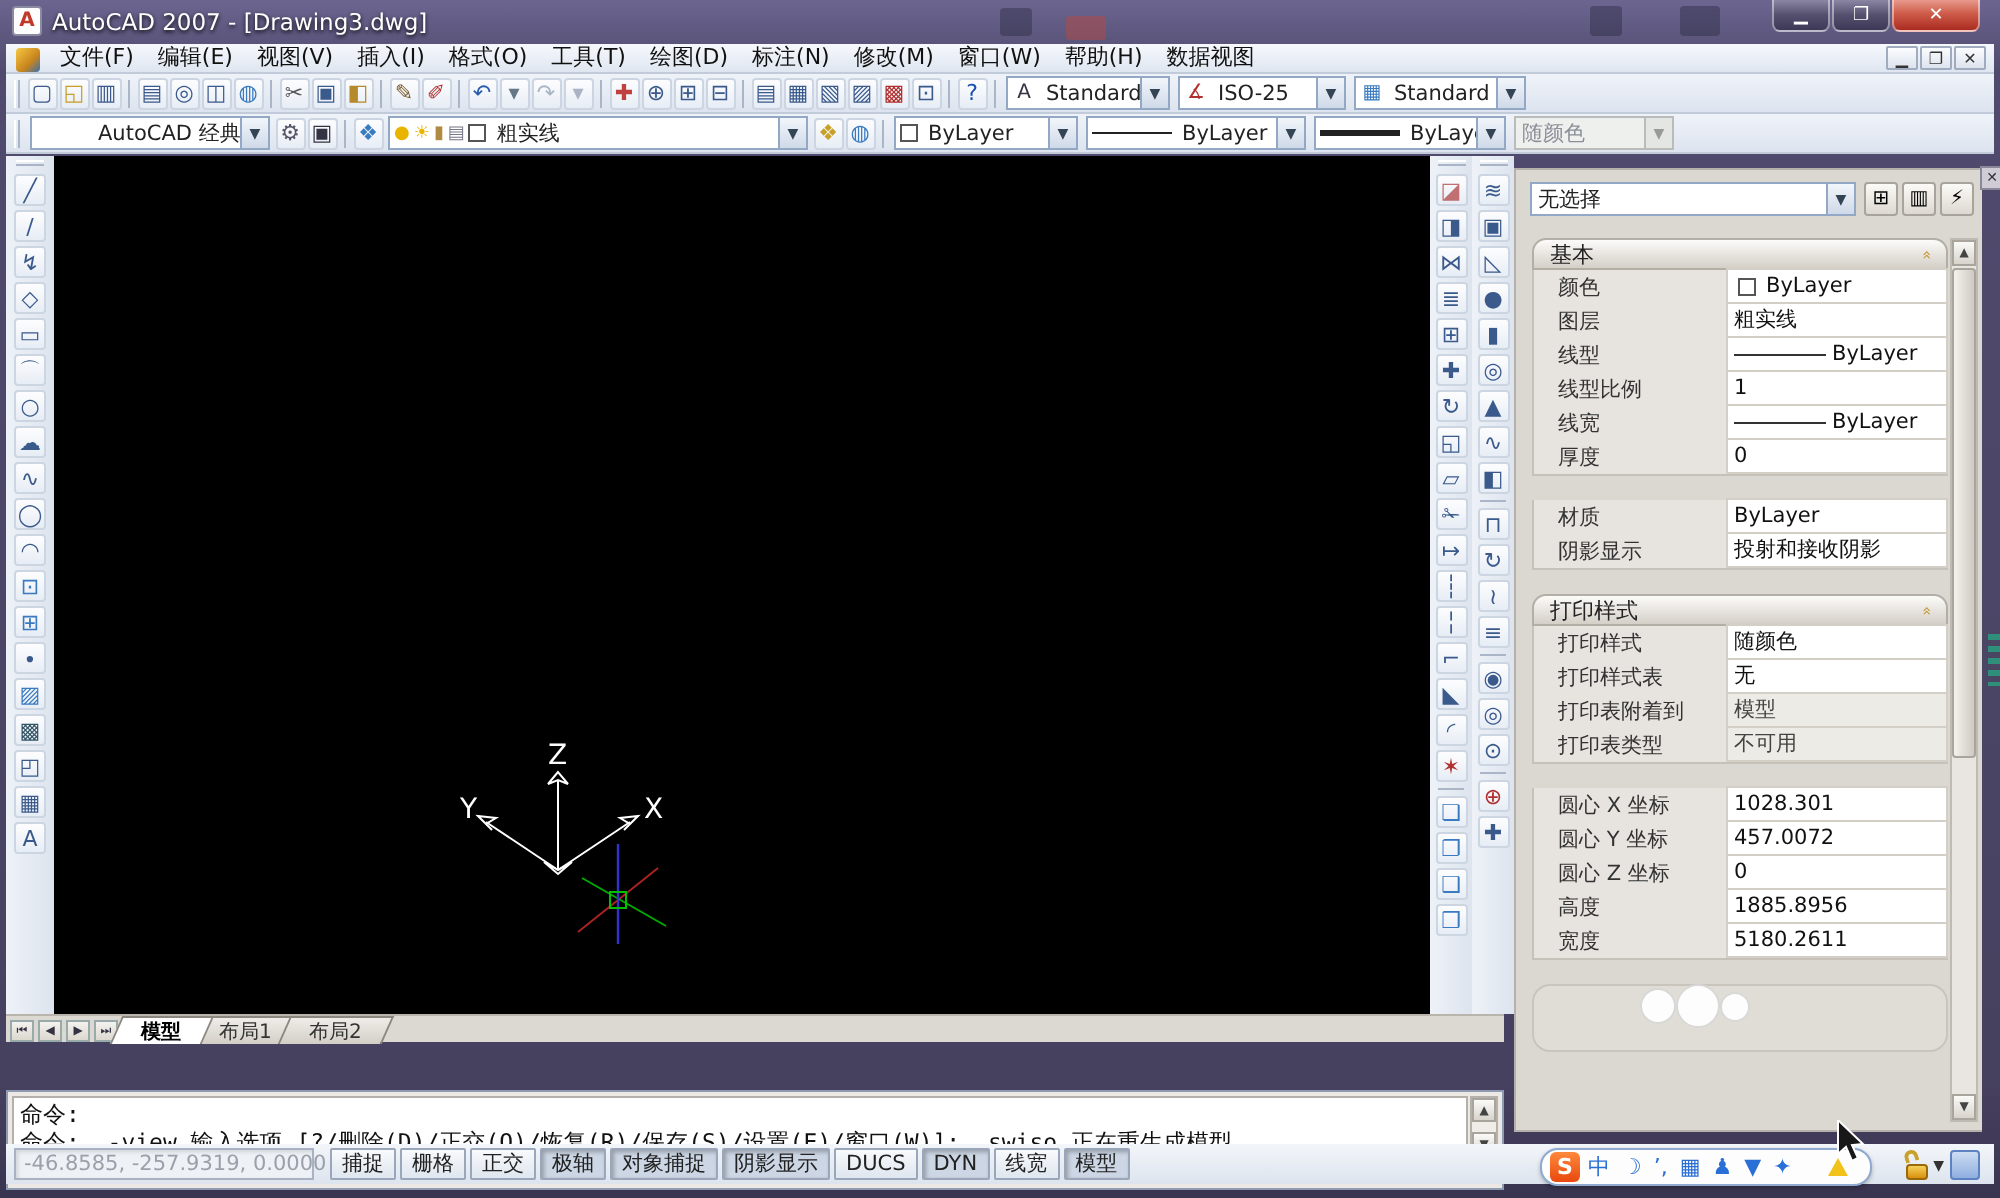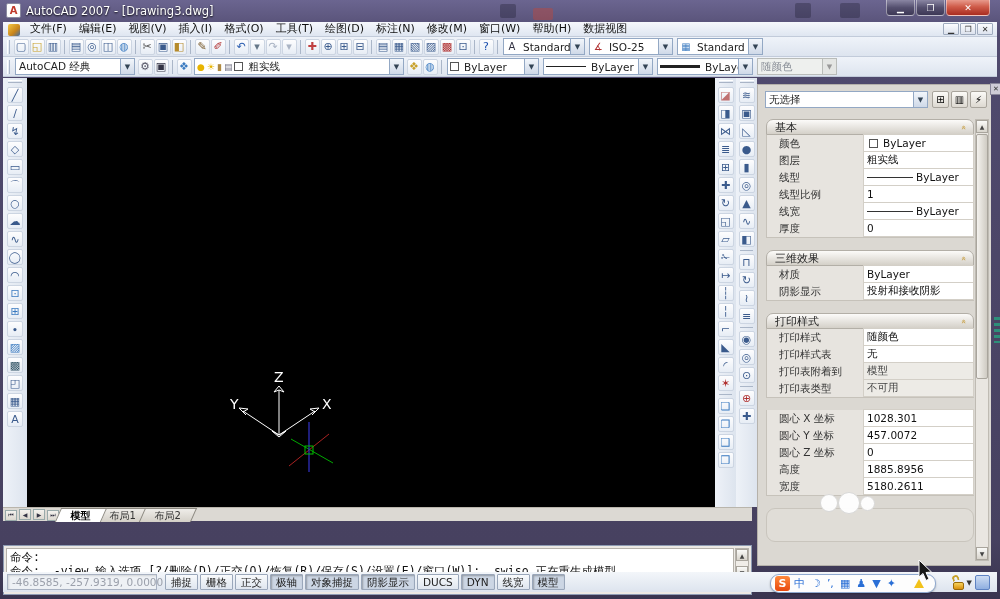--- a/index.html
+++ b/index.html
@@ -250,21 +250,21 @@
     </span>
     <span class="combo" style="width:86px;">
       <span class="cico" style="color:#3a7ac0;">▦</span>
       <span class="cv">Standard</span>
       <span class="ca">▼</span>
     </span>
   </div>
 
   <div class="tbrow" style="top:57px;">
     <span class="grip"></span>
-    <span class="combo" style="width:120px;">
+    <span class="combo" style="width:120px;padding-left:30px;">
       <span class="cv">AutoCAD 经典</span>
       <span class="ca">▼</span>
     </span>
     <span class="ticon" style="color:#556;">⚙</span>
     <span class="ticon" style="color:#334;">▣</span>
     <span class="tsep"></span>
     <span class="ticon" style="color:#3a7ac0;">❖</span>
     <span class="combo" style="width:210px;">
       <span class="mi" style="color:#e8b400;">●</span>
       <span class="mi" style="color:#e8b400;">☀</span>
@@ -471,24 +471,20 @@
             </div>
             <div class="prow">
               <div class="plab">厚度</div>
               <div class="pval">
                 <span>0</span>
               </div>
             </div>
           </div>
         </div>
         <div class="sec">
-          <div class="sec-h">
-            <span>三维效果</span>
-            <span class="chev">«</span>
-          </div>
           <div class="sec-b">
             <div class="prow">
               <div class="plab">材质</div>
               <div class="pval">
                 <span>ByLayer</span>
               </div>
             </div>
             <div class="prow">
               <div class="plab">阴影显示</div>
               <div class="pval">

